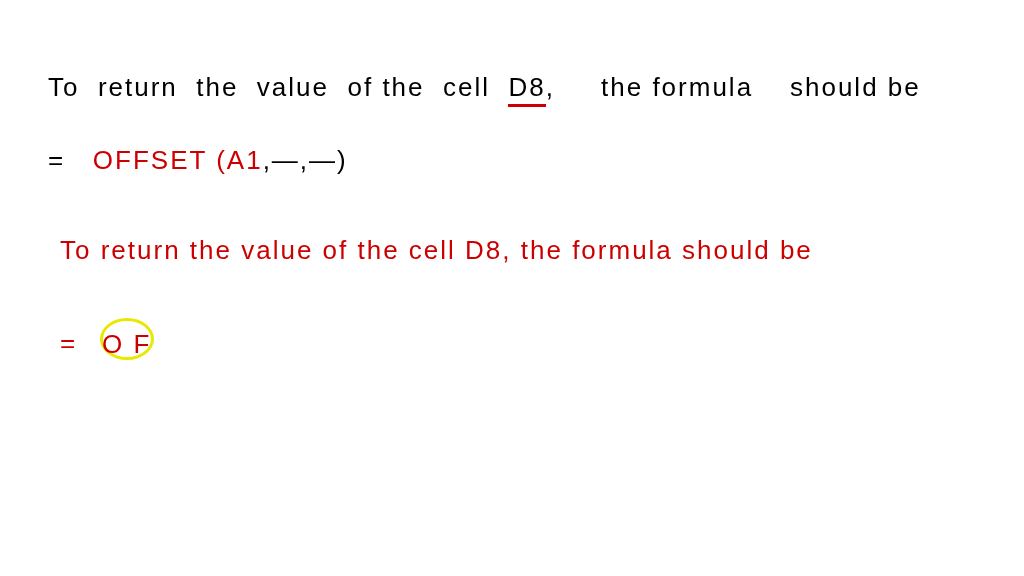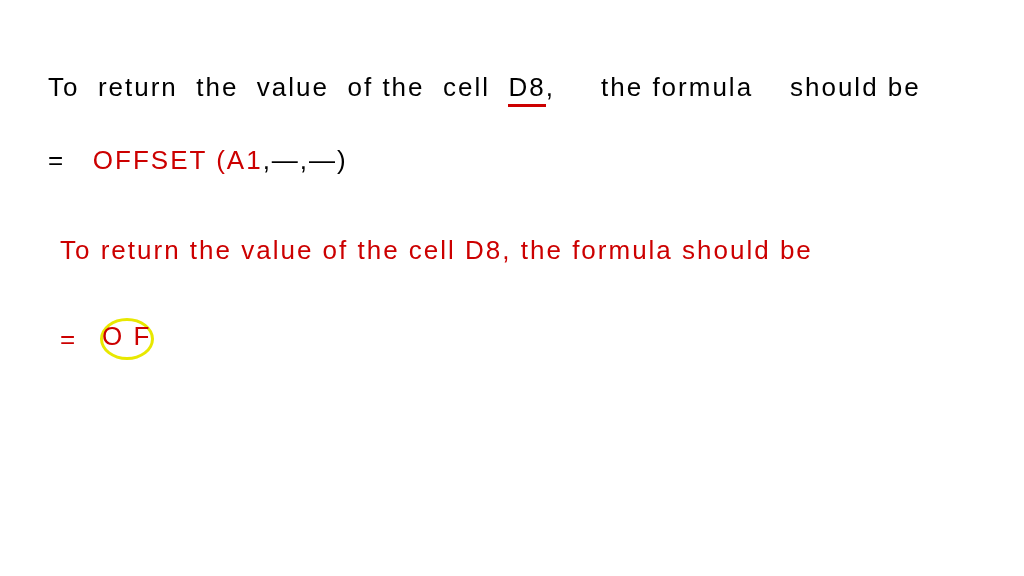--- a/index.html
+++ b/index.html
@@ -105,20 +105,21 @@
     .handwritten {
       font-family: Liberation Sans, sans-serif;
     }
 
     .black-text {
       color: #000000;
     }
 
     .red-text {
       color: #cc0000;
+      margin-top: 8px;
     }
   </style>
 </head>
 <body>
 
 <div class="content-area">
 
   <div class="line1 handwritten">
     <span class="black-text">To &nbsp;return &nbsp;the &nbsp;value &nbsp;of the &nbsp;cell &nbsp;</span><span class="highlight-underline black-text">D8</span><span class="black-text">, &nbsp;&nbsp;&nbsp; the formula &nbsp;&nbsp; should be</span>
   </div>

